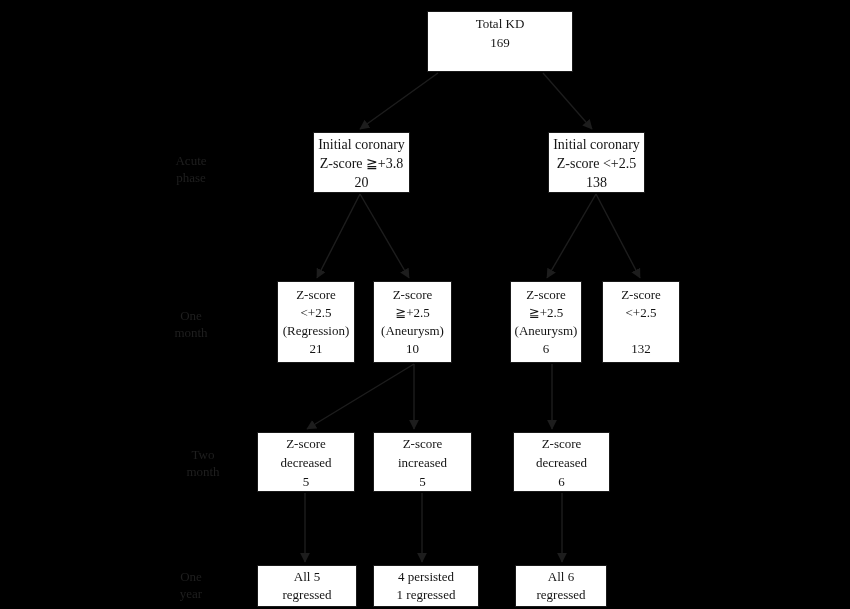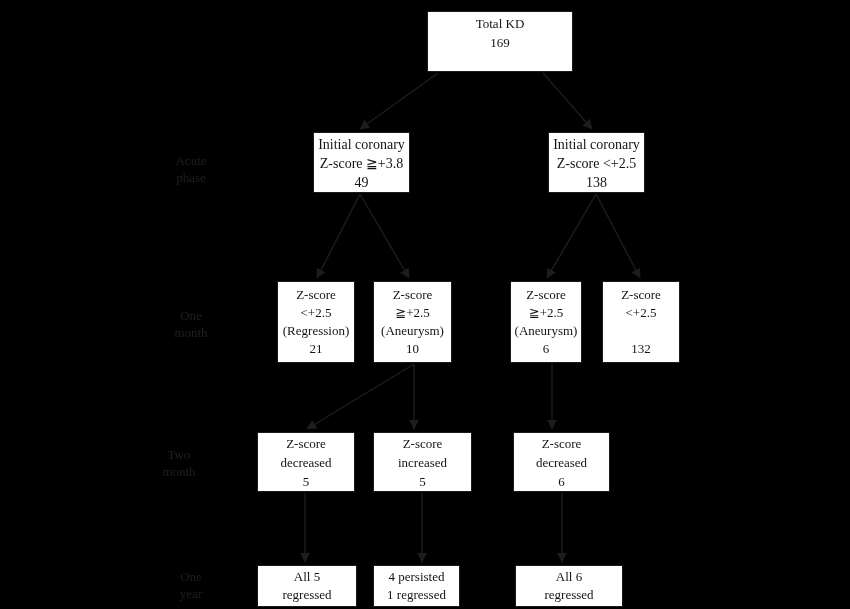--- a/index.html
+++ b/index.html
@@ -59,38 +59,38 @@
   </svg>
 
   <div class="phase" style="left:158px;top:152px">
     <div class="line">Acute</div>
     <div class="line">phase</div>
   </div>
   <div class="phase" style="left:158px;top:307px">
     <div class="line">One</div>
     <div class="line">month</div>
   </div>
-  <div class="phase" style="left:146px;top:446px">
+  <div class="phase" style="left:170px;top:446px">
     <div class="line">Two</div>
     <div class="line">month</div>
   </div>
   <div class="phase" style="left:158px;top:568px">
     <div class="line">One</div>
     <div class="line">year</div>
   </div>
 
   <div class="node r1" style="left:427px;top:11px;width:146px;height:61px">
     <div class="line">Total KD</div>
     <div class="line">169</div>
   </div>
 
   <div class="node r2" style="left:313px;top:132px;width:97px;height:61px">
     <div class="line">Initial coronary</div>
     <div class="line">Z-score ≧+3.8</div>
-    <div class="line">49</div>
+    <div class="line">20</div>
   </div>
   <div class="node r2" style="left:548px;top:132px;width:97px;height:61px">
     <div class="line">Initial coronary</div>
     <div class="line">Z-score &lt;+2.5</div>
     <div class="line">138</div>
   </div>
 
   <div class="node r3" style="left:277px;top:281px;width:78px;height:82px">
     <div class="line">Z-score</div>
     <div class="line">&lt;+2.5</div>
@@ -129,22 +129,22 @@
   <div class="node r4" style="left:513px;top:432px;width:97px;height:60px">
     <div class="line">Z-score</div>
     <div class="line">decreased</div>
     <div class="line">6</div>
   </div>
 
   <div class="node r5" style="left:257px;top:565px;width:100px;height:42px">
     <div class="line">All 5</div>
     <div class="line">regressed</div>
   </div>
-  <div class="node r5" style="left:373px;top:565px;width:87px;height:42px">
+  <div class="node r5" style="left:373px;top:565px;width:106px;height:42px">
     <div class="line">4 persisted</div>
     <div class="line">1 regressed</div>
   </div>
-  <div class="node r5" style="left:515px;top:565px;width:108px;height:42px">
+  <div class="node r5" style="left:515px;top:565px;width:92px;height:42px">
     <div class="line">All 6</div>
     <div class="line">regressed</div>
   </div>
 
 </div>
 
 </body></html>

